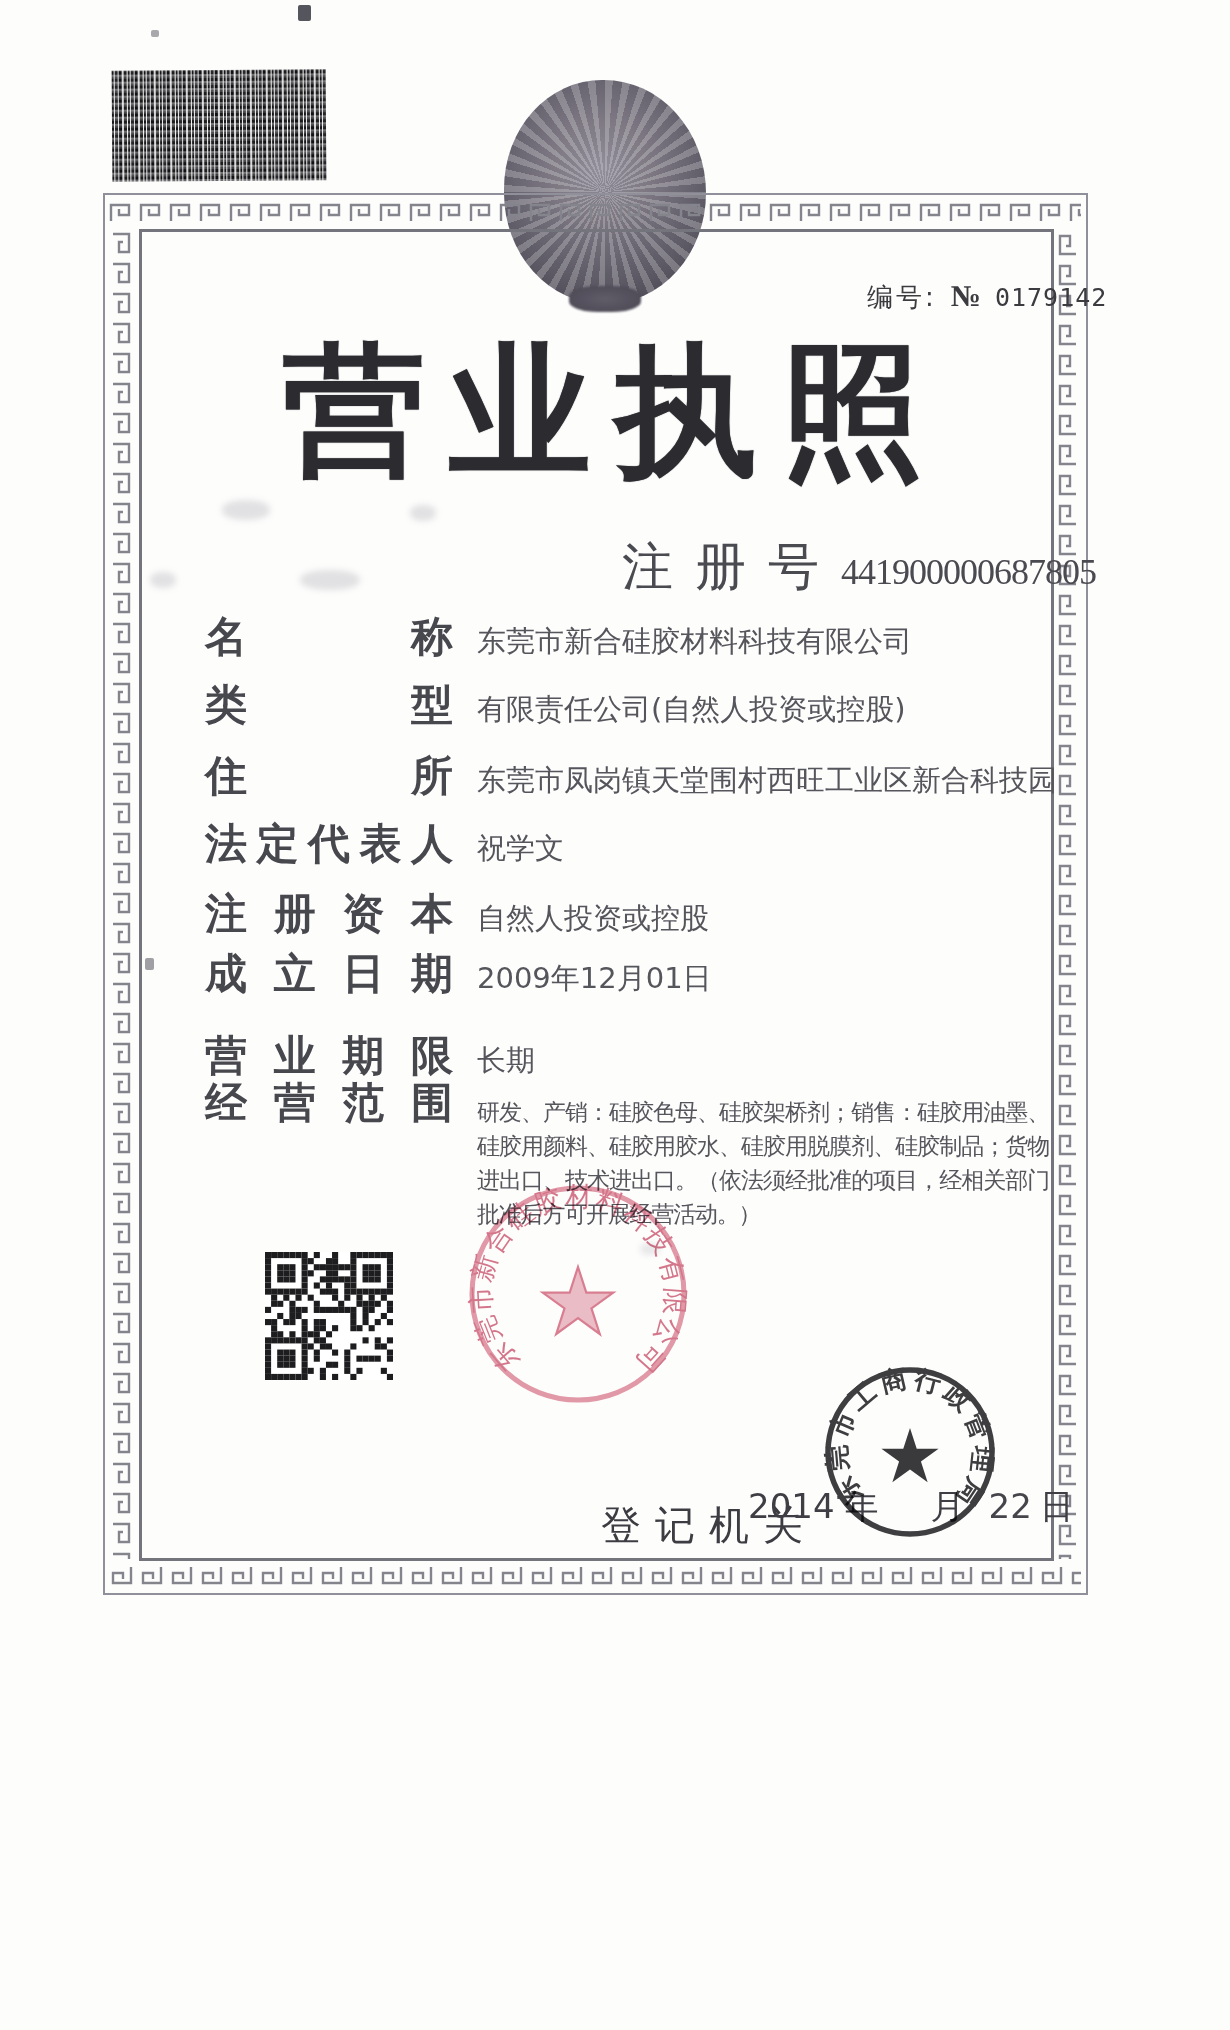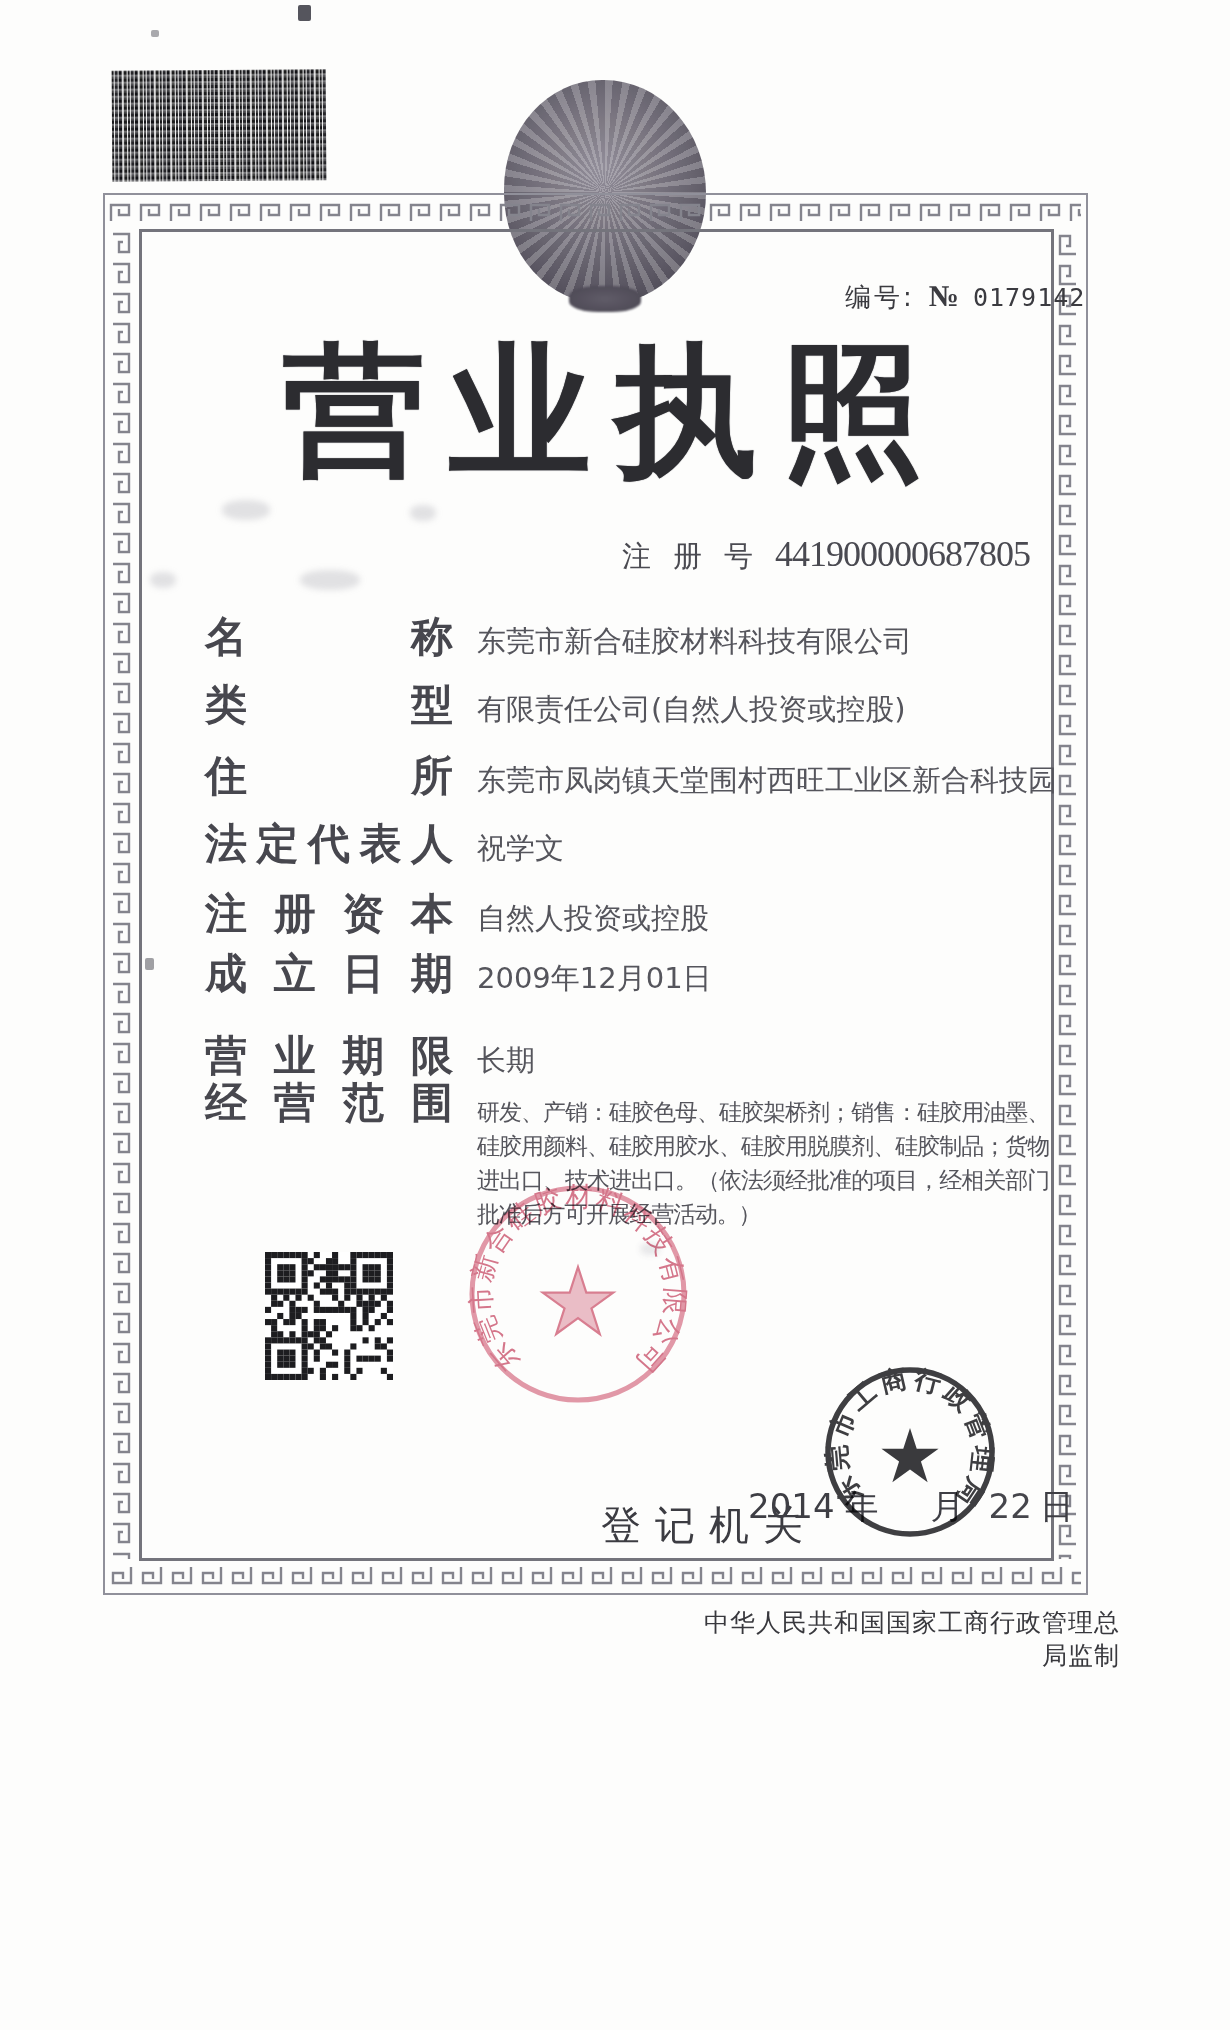--- a/index.html
+++ b/index.html
@@ -26,32 +26,32 @@
   .emblem:after{content:"";position:absolute;left:32%;bottom:-8px;width:36%;height:26px;border-radius:40%;
     background:radial-gradient(#5a5662,#443f4c);filter:blur(1px);}
 
   
   .frame-outer{position:absolute;left:103px;top:193px;width:981px;height:1398px;border:2px solid #90909a;}
   .frame-inner{position:absolute;left:139px;top:229px;width:909px;height:1326px;border:3px solid #74747c;}
   .bstrip{position:absolute;}
 
   
   .serial{position:absolute;left:845px;top:250px;display:flex;align-items:baseline;gap:14px;color:#3b3b40;}
-  .serial .lab{font-size:26px;letter-spacing:3px;}
+  .serial .lab{font-size:26px;letter-spacing:3px;margin-left:22px;}
   .serial .sym{font-size:30px;font-weight:bold;font-family:"Liberation Serif",serif;}
   .serial .num{font-size:25px;font-family:"DejaVu Sans Mono",monospace;letter-spacing:1px;margin-top:33px;}
 
   
   .title{position:absolute;left:-12px;top:333px;width:1230px;text-align:center;
     font-size:142px;line-height:1.1;font-weight:900;letter-spacing:24px;text-indent:24px;
     color:#2c2c30;text-shadow:0 0 1px #4a4a50;}
 
   
   .regno{position:absolute;left:622px;top:533px;display:flex;align-items:baseline;color:#4a4a51;}
-  .regno .lab{font-size:29px;letter-spacing:22px;font-weight:500;}
+  .regno .lab{font-size:51px;letter-spacing:22px;font-weight:500;}
   .regno .num{font-size:36px;font-family:"Liberation Serif",serif;letter-spacing:-1px;}
 
   
   .fields{position:absolute;left:205px;top:0;width:880px;}
   .field-row{position:absolute;display:flex;align-items:baseline;}
   .f-label{width:248px;display:flex;justify-content:space-between;font-size:42px;line-height:1.05;
            font-weight:600;color:#47474e;flex:none;}
   .f-value{margin-left:24px;font-size:29px;color:#55555c;white-space:nowrap;}
   .field-row.multiline{align-items:flex-start;}
   .field-row.multiline .f-value{white-space:normal;width:572px;font-size:23px;line-height:34px;
@@ -462,15 +462,14 @@
     <defs>
         <path id="bsArc" d="M 63 152 A 64 64 0 1 1 137 152" fill="none"></path>
       </defs>
     <circle cx="100" cy="100" r="82" fill="none" stroke="#2a2a2e" stroke-width="5.5"></circle>
     <path transform="translate(100,106) scale(0.6)" d="M0,-50 L11.2,-15.5 L47.6,-15.5 L18.2,5.9 L29.4,40.5 L0,19.1 L-29.4,40.5 L-18.2,5.9 L-47.6,-15.5 L-11.2,-15.5 Z" fill="#242428"></path>
     <text font-size="26" font-weight="bold" fill="#29292d" font-family="DejaVu Sans, sans-serif">
       <textPath href="#bsArc" startOffset="12" textLength="300">东莞市工商行政管理局</textPath>
     </text>
   </svg>
 
-  <div class="footer-r">中华人民共和国国家工商行政管理总局监制</div>
 
 </div>
 
 </body></html>

